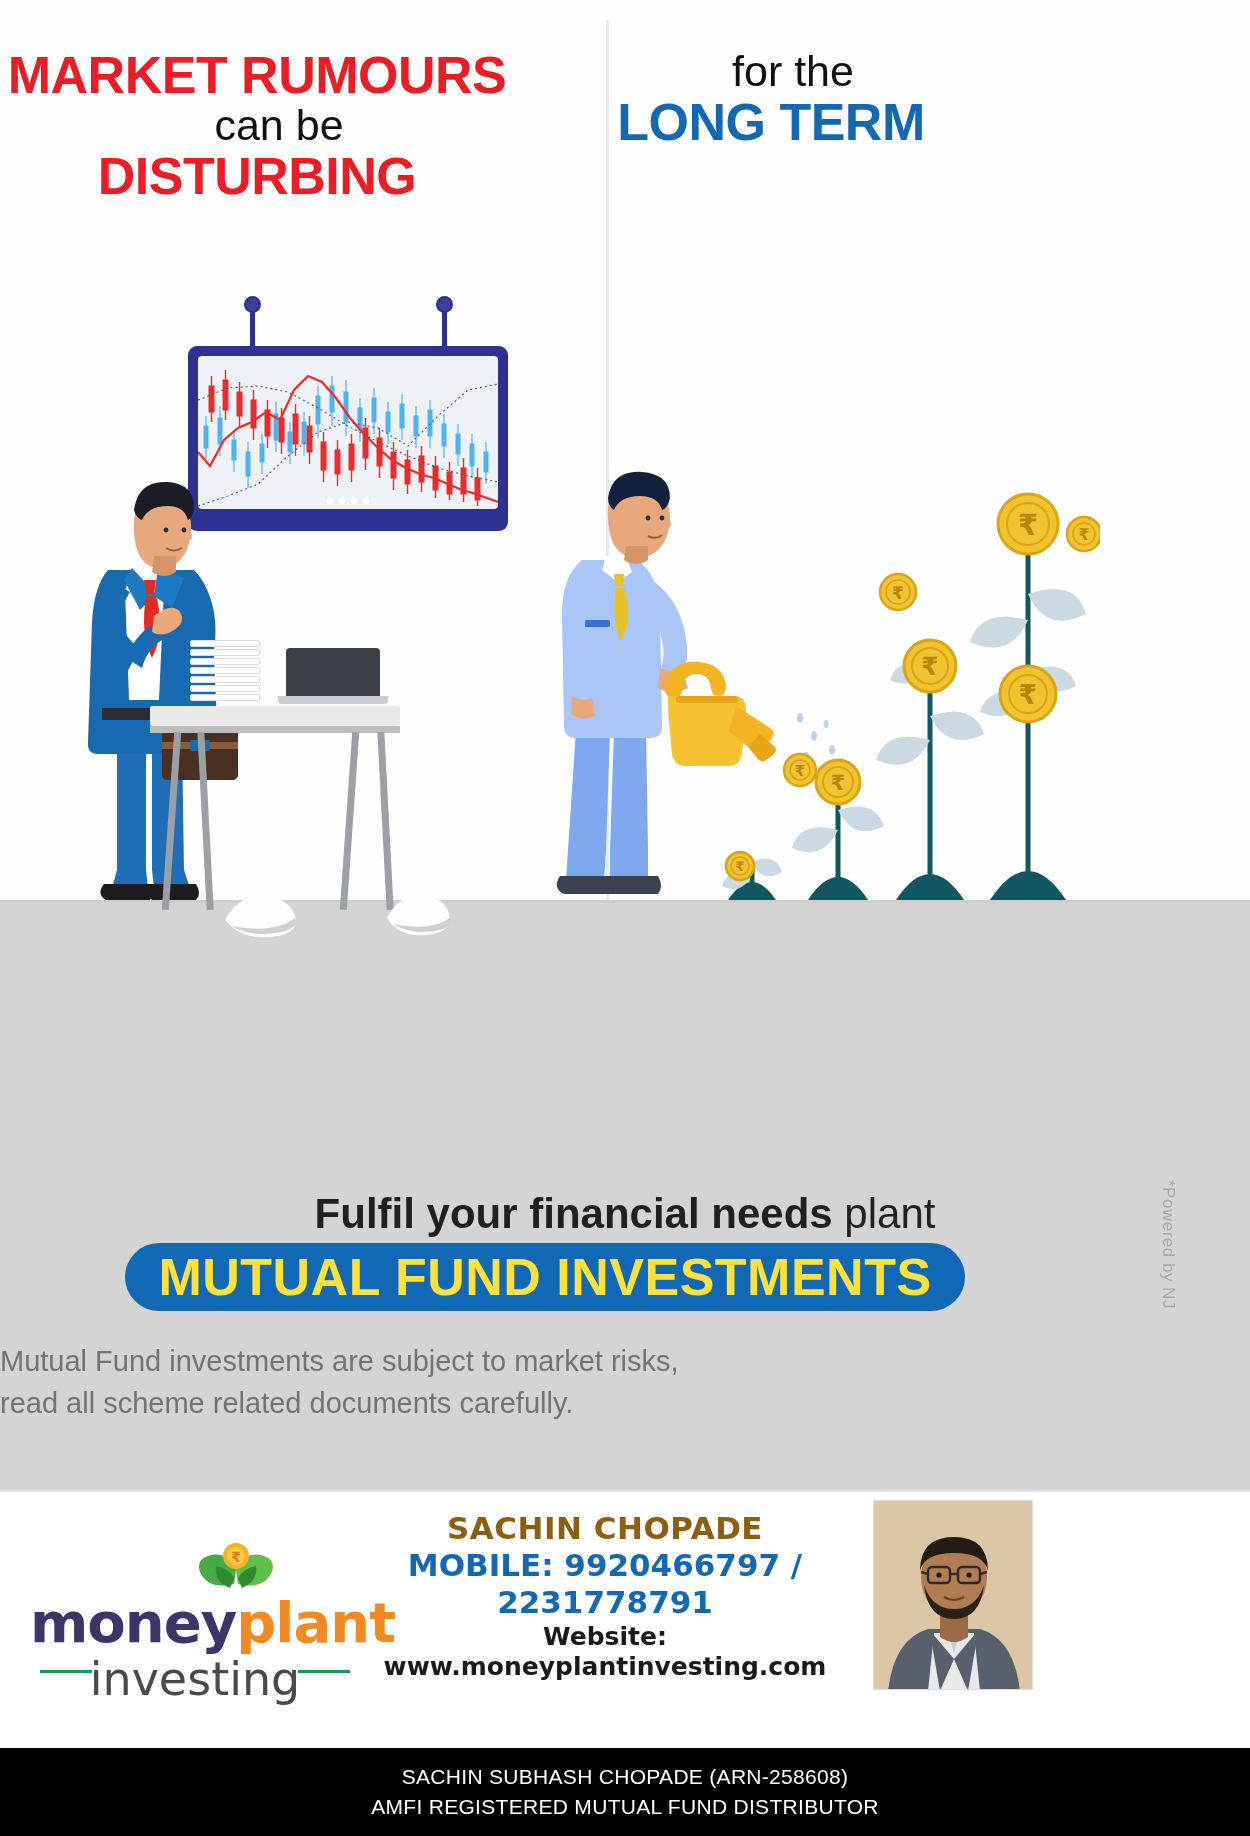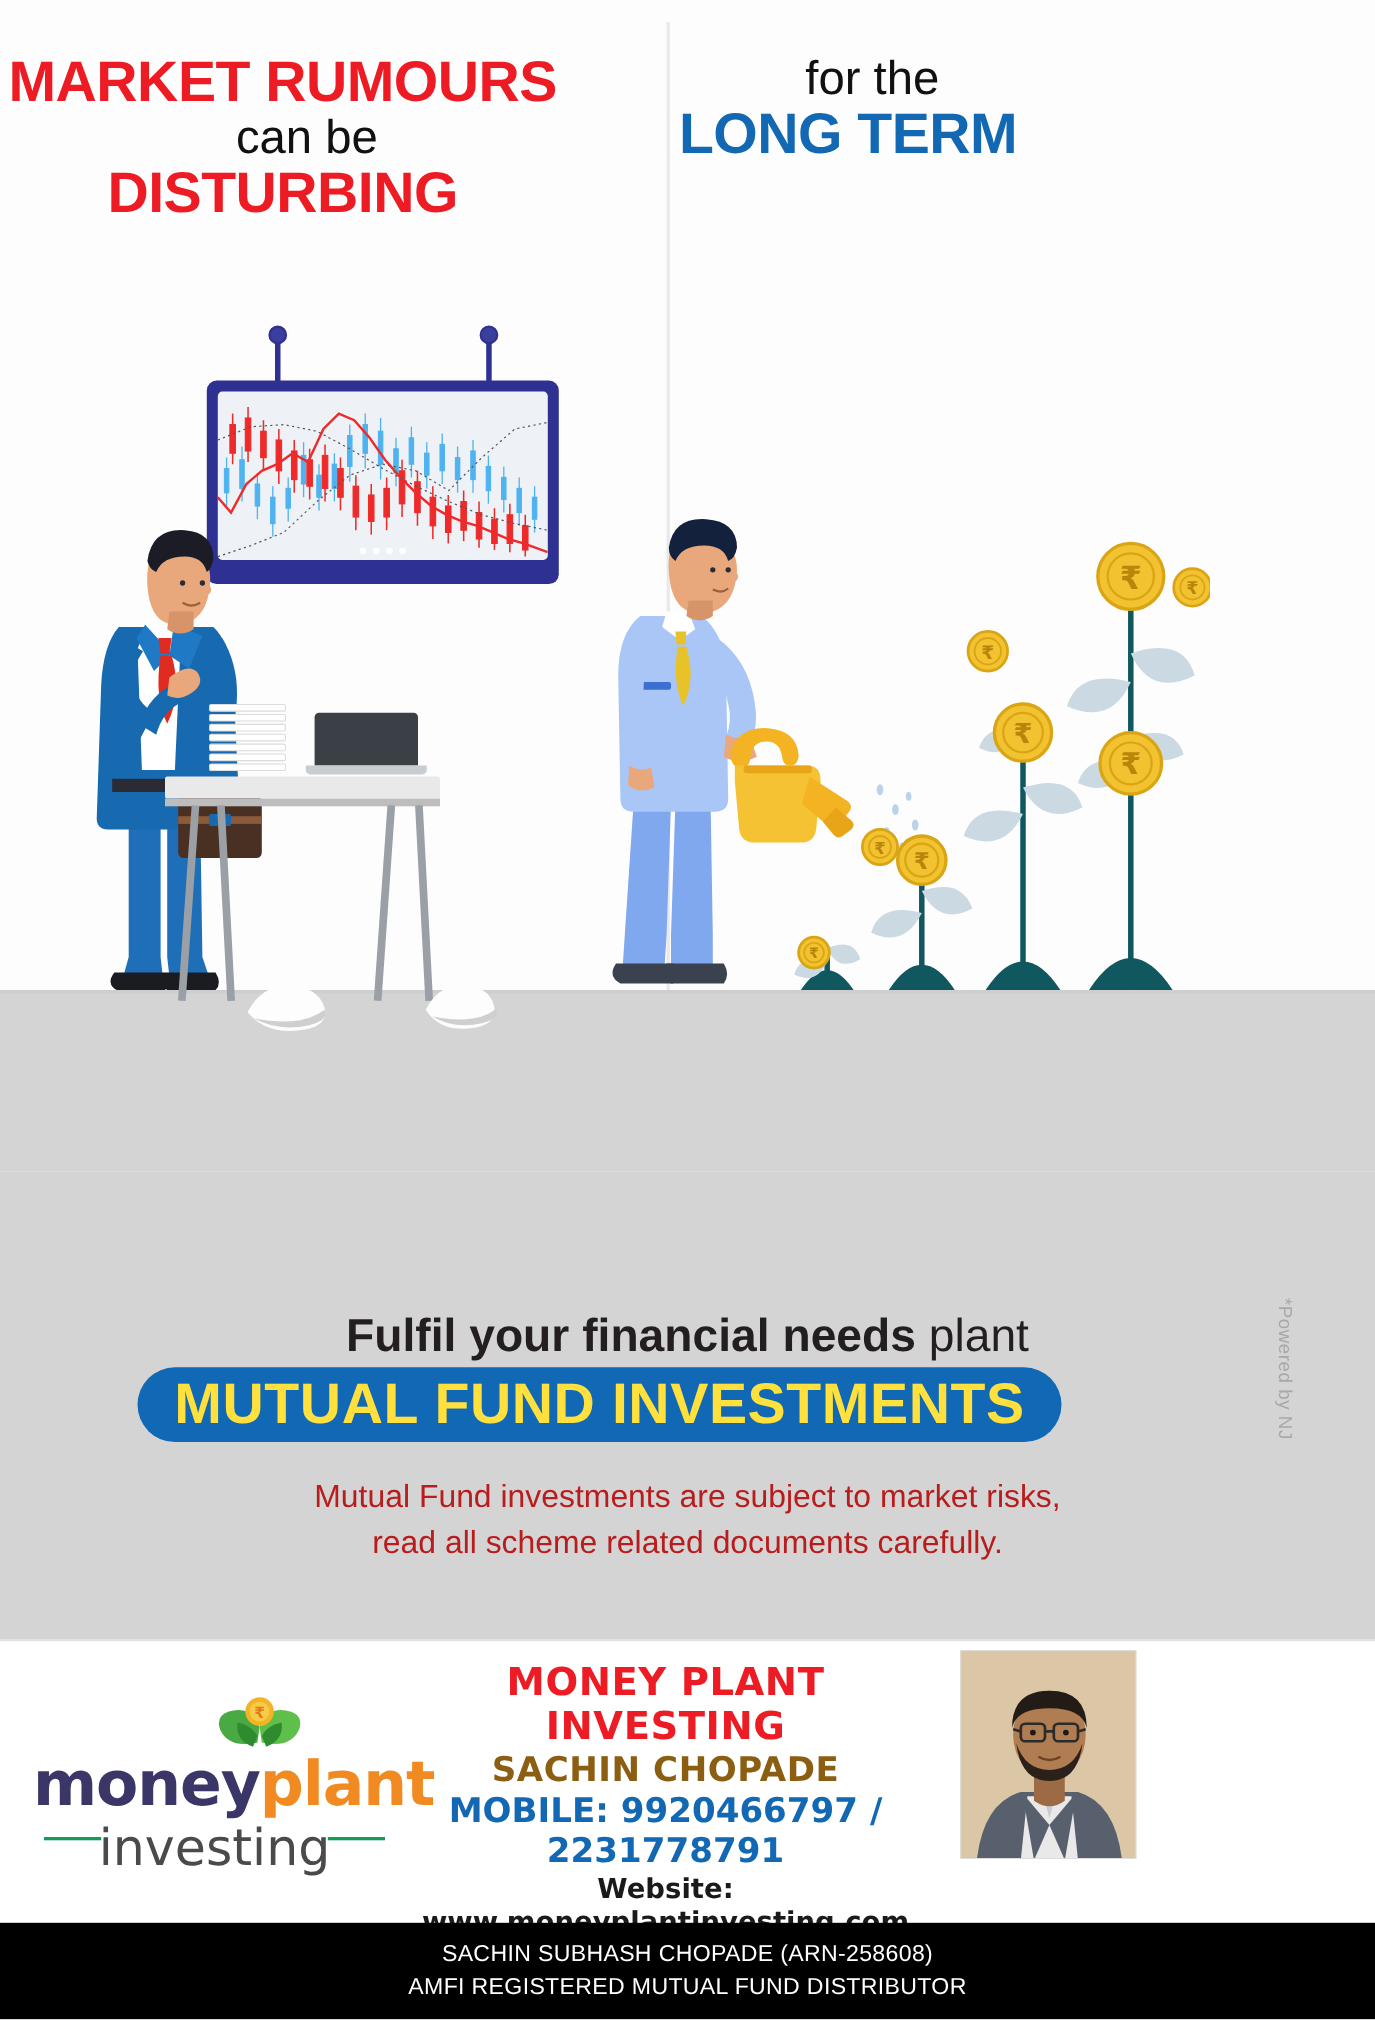--- a/index.html
+++ b/index.html
@@ -57,21 +57,21 @@
   .midpanel{position:absolute;left:0;top:1065px;width:1250px;height:215px;background:#d4d4d4;}
   .mid2{position:absolute;left:0;top:1280px;width:1250px;height:210px;background:#d4d4d4;}
   .fulfil{position:absolute;left:0;top:1190px;width:1250px;text-align:center;font-size:42px;color:#231f20;}
   .fulfil b{font-weight:bold;}
   .fulfil span{font-weight:normal;}
 
   .cta{position:absolute;left:125px;top:1243px;width:840px;height:68px;background:#1168B5;border-radius:34px;
        display:flex;align-items:center;justify-content:center;}
   .cta-text{font-size:52px;font-weight:bold;color:#FFE03D;letter-spacing:0.5px;white-space:nowrap;}
 
-  .disclaimer{position:absolute;left:0;top:1340px;width:1250px;text-align:center;font-size:29px;color:#b91c1c;line-height:1.45;}
+  .disclaimer{position:absolute;left:0;top:1340px;width:1250px;font-size:29px;color:#737373;line-height:1.45;}
 
   .powered{position:absolute;left:1178px;top:1180px;width:200px;text-align:left;
     transform:rotate(90deg);transform-origin:0 0;font-size:17px;color:#a8a8a8;letter-spacing:0.5px;}
 
   
   .footer{position:absolute;left:0;top:1490px;width:1250px;height:258px;background:#ffffff;border-top:2px solid #e2e2e2;}
 
   .logo{position:absolute;left:30px;top:1540px;width:330px;height:150px;}
   .logo-money{font-size:56px;font-weight:bold;color:#3b3668;letter-spacing:-1px;font-family:"DejaVu Sans",sans-serif;}
   .logo-plant{font-size:56px;font-weight:bold;color:#F18A21;letter-spacing:-1px;font-family:"DejaVu Sans",sans-serif;}
@@ -483,21 +483,20 @@
     </svg>
     <div class="logo-row">
       <span class="logo-money">money</span><span class="logo-plant">plant</span>
     </div>
     <div class="logo-line" style="left:10px;width:52px;"></div>
     <div class="logo-line" style="left:268px;width:52px;"></div>
     <div class="logo-sub">investing</div>
   </div>
 
   <div class="contact">
-    <div class="c1">MONEY PLANT INVESTING</div>
     <div class="c2">SACHIN CHOPADE</div>
     <div class="c3">MOBILE: 9920466797 / 2231778791</div>
     <div class="c4">Website: www.moneyplantinvesting.com</div>
   </div>
 
   <div class="photo">
     <svg width="160" height="190" viewBox="0 0 160 190">
       <rect width="160" height="190" fill="#dbc7a6"></rect>
 
       <path d="M14 190 q6 -52 40 -62 h52 q34 10 40 62 z" fill="#58606e"></path>

